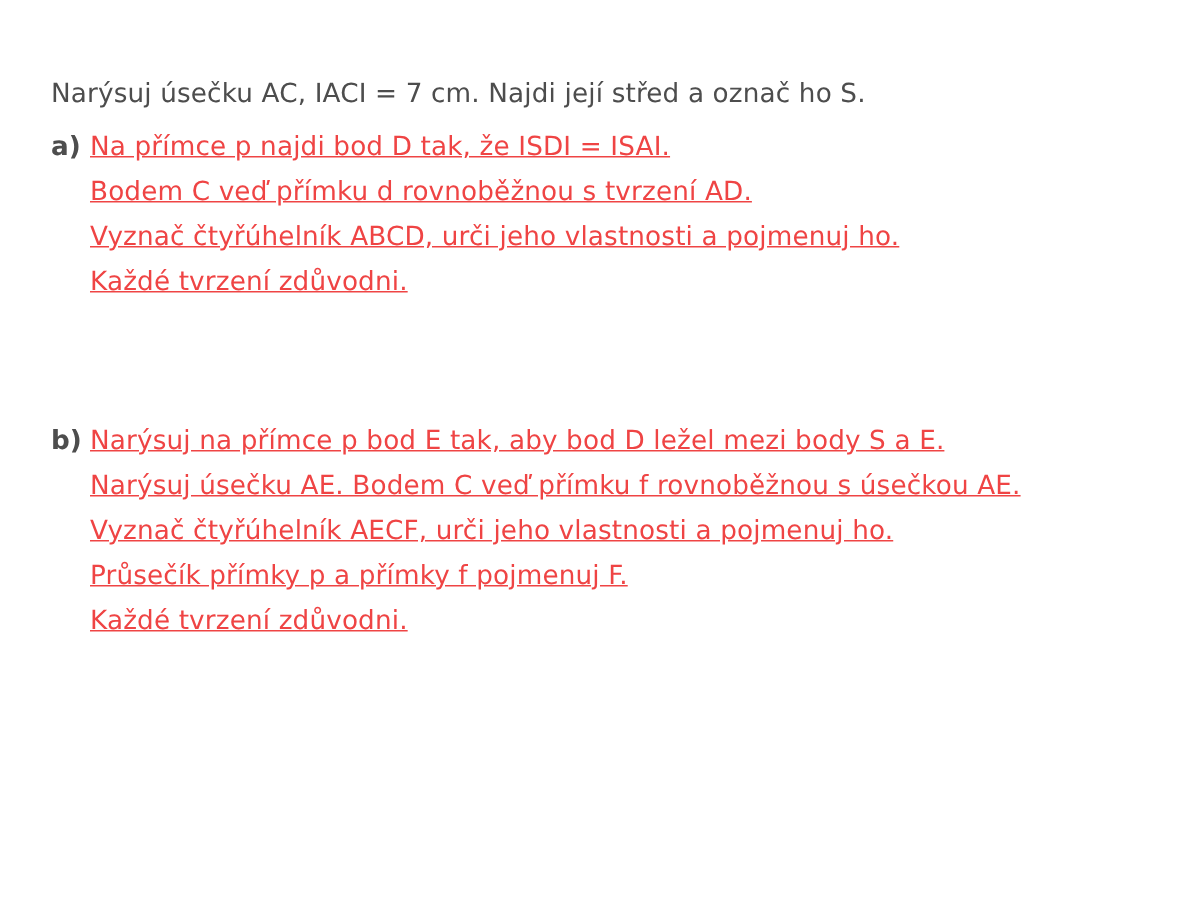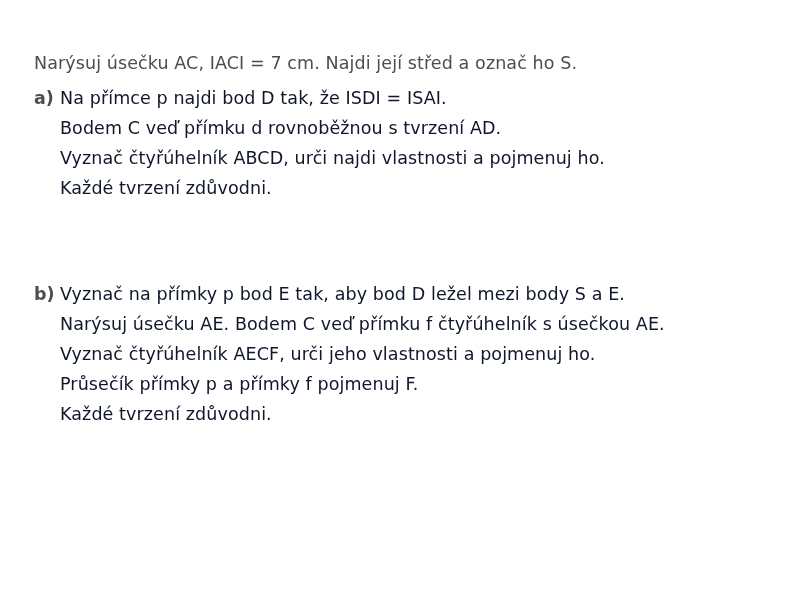--- a/index.html
+++ b/index.html
@@ -42,48 +42,49 @@
     width: 26px;
     flex: 0 0 26px;
   }
   .task-lines {
     flex: 1 1 auto;
     min-width: 0;
   }
   .task-line {
     font-size: 17.5px;
     line-height: 30px;
-    color: #0f172a;
+    color: #ef4444;
     white-space: nowrap;
     letter-spacing: 0.1px;
+    text-decoration: underline;
   }
 </style>
 </head>
 <body>
 
 <div class="page">
 
   <div class="intro-block">
     <div class="intro-line">Narýsuj úsečku AC, IACI = 7 cm. Najdi její střed a označ ho S.</div>
   </div>
 
   <div class="task task-a">
     <div class="task-marker">a)</div>
     <div class="task-lines">
       <div class="task-line">Na přímce p najdi bod D tak, že ISDI = ISAI.</div>
       <div class="task-line">Bodem C veď přímku d rovnoběžnou s tvrzení AD.</div>
-      <div class="task-line">Vyznač čtyřúhelník ABCD, urči najdi vlastnosti a pojmenuj ho.</div>
+      <div class="task-line">Vyznač čtyřúhelník ABCD, urči jeho vlastnosti a pojmenuj ho.</div>
       <div class="task-line">Každé tvrzení zdůvodni.</div>
     </div>
   </div>
 
   <div class="task task-b">
     <div class="task-marker">b)</div>
     <div class="task-lines">
-      <div class="task-line">Vyznač na přímky p bod E tak, aby bod D ležel mezi body S a E.</div>
-      <div class="task-line">Narýsuj úsečku AE. Bodem C veď přímku f čtyřúhelník s úsečkou AE.</div>
+      <div class="task-line">Narýsuj na přímce p bod E tak, aby bod D ležel mezi body S a E.</div>
+      <div class="task-line">Narýsuj úsečku AE. Bodem C veď přímku f rovnoběžnou s úsečkou AE.</div>
       <div class="task-line">Vyznač čtyřúhelník AECF, urči jeho vlastnosti a pojmenuj ho.</div>
       <div class="task-line">Průsečík přímky p a přímky f pojmenuj F.</div>
       <div class="task-line">Každé tvrzení zdůvodni.</div>
     </div>
   </div>
 
 </div>
 
 </body></html>

